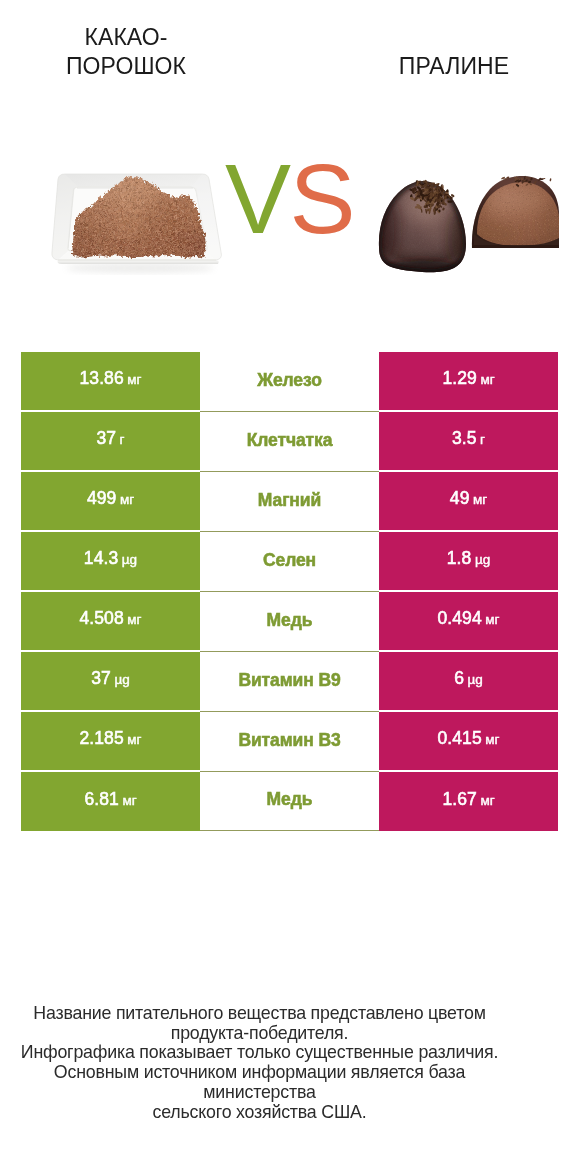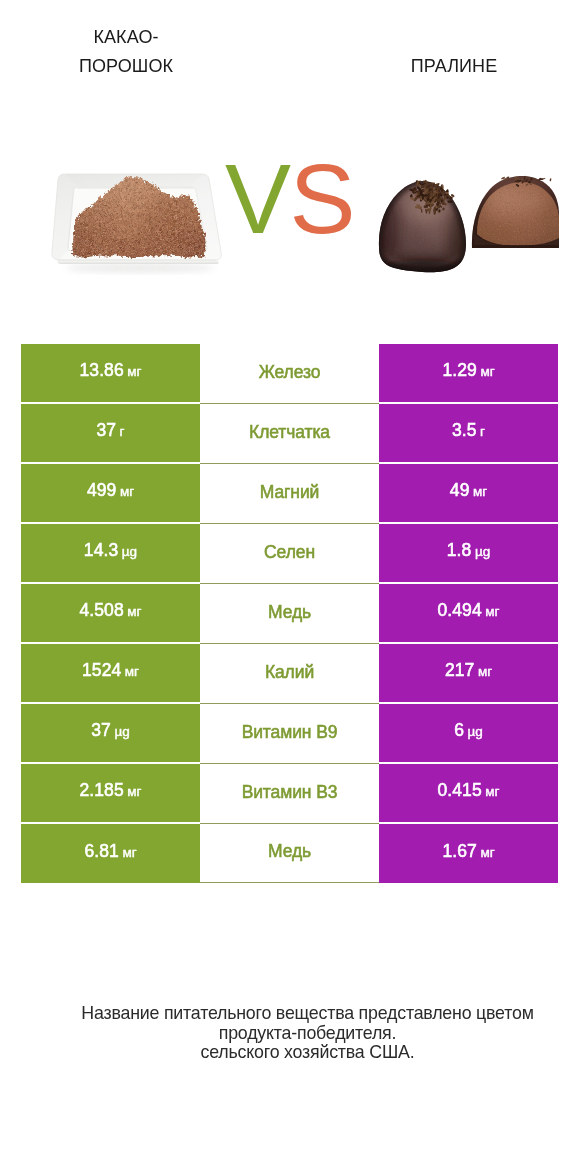--- a/index.html
+++ b/index.html
@@ -1,38 +1,38 @@
 <!DOCTYPE html>
 <html><head>
 <meta charset="utf-8">
 <style>
 html,body{margin:0;padding:0;}
 body{width:580px;height:1174px;background:#fff;font-family:"Liberation Sans",sans-serif;-webkit-font-smoothing:antialiased;}
 .page{position:relative;width:580px;height:1174px;overflow:hidden;}
-.title{position:absolute;text-align:center;color:#1b1b1b;font-size:18px;font-weight:400;line-height:29px;letter-spacing:0.1px;}
+.title{position:absolute;text-align:center;color:#1b1b1b;font-size:23px;font-weight:400;line-height:29px;letter-spacing:0.1px;}
 .title-left{left:16px;top:23px;width:220px;}
 .title-right{left:344px;top:52px;width:220px;}
 svg.img-left{position:absolute;left:44px;top:160px;width:186px;height:118px;}
 svg.img-right{position:absolute;left:372px;top:168px;width:196px;height:112px;}
 .vs{position:absolute;left:200px;top:144px;width:179px;height:110px;text-align:center;}
 .vs span{font-size:99px;font-weight:400;line-height:110px;letter-spacing:-1.5px;}
 .vs .v{color:#82A630;}
 .vs .s{color:#E06C49;}
-table.cmp{position:absolute;left:21px;top:344px;width:537px;border-collapse:separate;border-spacing:0;}
+table.cmp{position:absolute;left:21px;top:352px;width:537px;border-collapse:separate;border-spacing:0;}
 table.cmp td{width:179px;height:58px;padding:0;text-align:center;vertical-align:middle;line-height:1;}
 td.left{background:#82A630;color:#fff;}
-td.right{background:#a21caf;color:#fff;}
+td.right{background:#be185d;color:#fff;}
 td.mid{background:#fff;}
 tr.r td{border-bottom:2px solid #fff;}
 tr.r td.mid{border-bottom:1px solid #939B5C;}
 tr.last td{border-bottom:none;}
 .num{font-size:17.5px;font-weight:400;position:relative;top:-2px;letter-spacing:0.1px;-webkit-text-stroke:0.6px currentColor;}
 .unit{font-size:13.5px;font-weight:400;margin-left:3.5px;position:relative;top:-2px;-webkit-text-stroke:0.45px currentColor;}
-.label{font-size:17.5px;font-weight:400;color:#7E9B33;position:relative;top:-1px;letter-spacing:-0.1px;-webkit-text-stroke:0.55px #7E9B33;}
-.footer{position:absolute;left:0;top:1004px;width:519px;text-align:center;color:#2b2b2b;font-size:17.8px;line-height:19.7px;letter-spacing:-0.2px;padding-left:48px;}
+.label{font-size:17.5px;font-weight:700;color:#7E9B33;position:relative;top:-1px;letter-spacing:-0.1px;-webkit-text-stroke:0.55px #7E9B33;}
+.footer{position:absolute;left:0;top:1004px;width:519px;text-align:center;color:#2b2b2b;font-size:17.8px;line-height:19.7px;letter-spacing:-0.2px;}
 </style>
 </head>
 <body>
 
 <div class="page">
 
   <div class="title title-left">
     <span>КАКАО-</span><br>
     <span>ПОРОШОК</span>
   </div>
@@ -502,40 +502,37 @@
           <td class="left"><span class="num">14.3</span><span class="unit">µg</span></td>
           <td class="mid"><span class="label">Селен</span></td>
           <td class="right"><span class="num">1.8</span><span class="unit">µg</span></td>
         </tr>
         <tr class="r">
           <td class="left"><span class="num">4.508</span><span class="unit">мг</span></td>
           <td class="mid"><span class="label">Медь</span></td>
           <td class="right"><span class="num">0.494</span><span class="unit">мг</span></td>
         </tr>
         <tr class="r">
-          <td class="left"><span class="num">1524</span><span class="unit">мг</span></td>
-          <td class="mid"><span class="label">Калий</span></td>
-          <td class="right"><span class="num">217</span><span class="unit">мг</span></td>
-        </tr>
-        <tr class="r">
           <td class="left"><span class="num">37</span><span class="unit">µg</span></td>
           <td class="mid"><span class="label">Витамин B9</span></td>
           <td class="right"><span class="num">6</span><span class="unit">µg</span></td>
         </tr>
         <tr class="r">
           <td class="left"><span class="num">2.185</span><span class="unit">мг</span></td>
           <td class="mid"><span class="label">Витамин B3</span></td>
           <td class="right"><span class="num">0.415</span><span class="unit">мг</span></td>
         </tr>
         <tr class="r last">
           <td class="left"><span class="num">6.81</span><span class="unit">мг</span></td>
           <td class="mid"><span class="label">Медь</span></td>
           <td class="right"><span class="num">1.67</span><span class="unit">мг</span></td>
         </tr>
       </tbody>
     </table>
 
   <div class="footer" id="footer">
       <div>Название питательного вещества представлено цветом</div>
       <div>продукта-победителя.</div>
+      <div>Инфографика показывает только существенные различия.</div>
+      <div>Основным источником информации является база министерства</div>
       <div>сельского хозяйства США.</div>
     </div>
 </div>
 
 </body></html>

